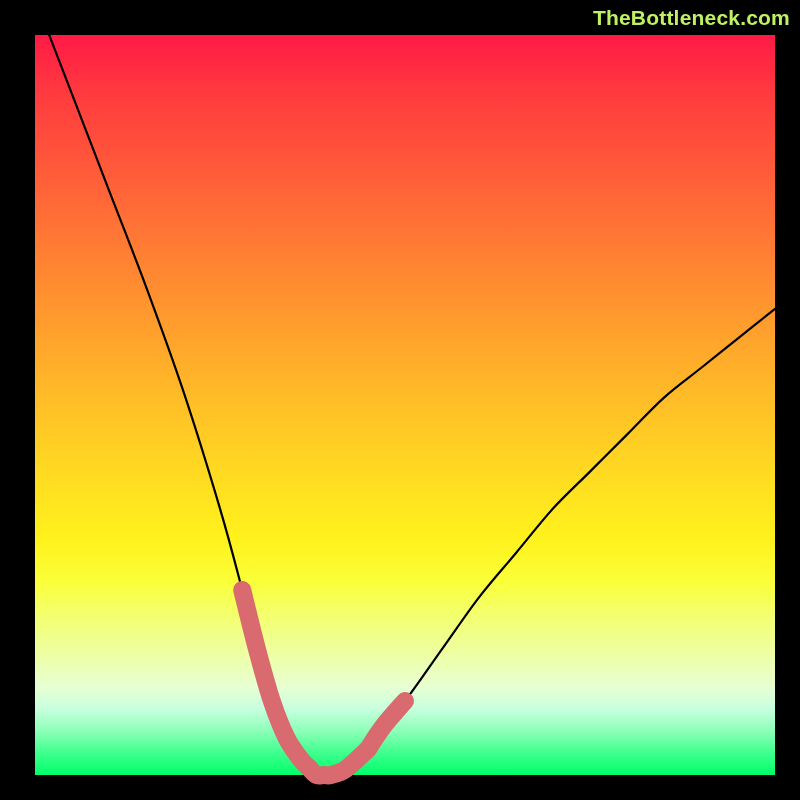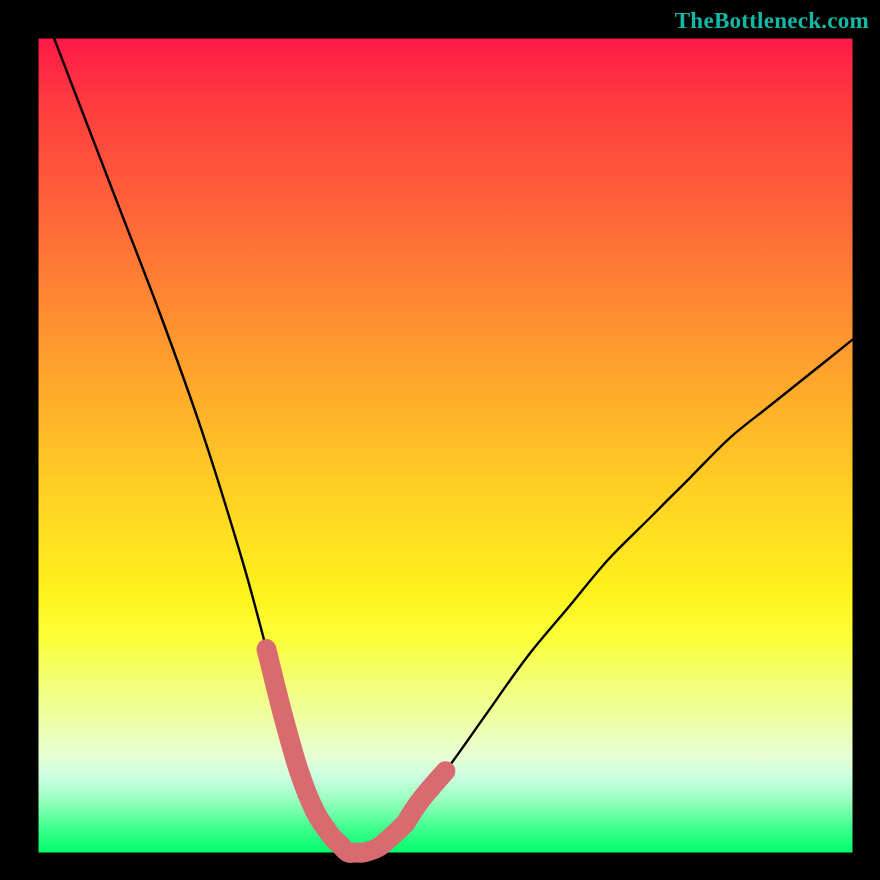--- a/index.html
+++ b/index.html
@@ -41,26 +41,25 @@
       #c8ffdf 91%,
       #8effb8 94%,
       #3fff8e 97%,
       #00ff6a 100%
     );
   }
   .watermark {
     position: absolute;
     top: 6px;
     right: 10px;
-    color: #14b8a6;
+    color: #bef264;
     font-size: 21px;
     font-weight: 600;
     letter-spacing: 0.2px;
     user-select: none;
-    font-family: Liberation Serif, serif;
   }
   svg.curve-layer {
     position: absolute;
     left: 0;
     top: 0;
     width: 740px;
     height: 740px;
     overflow: visible;
   }
 </style>

